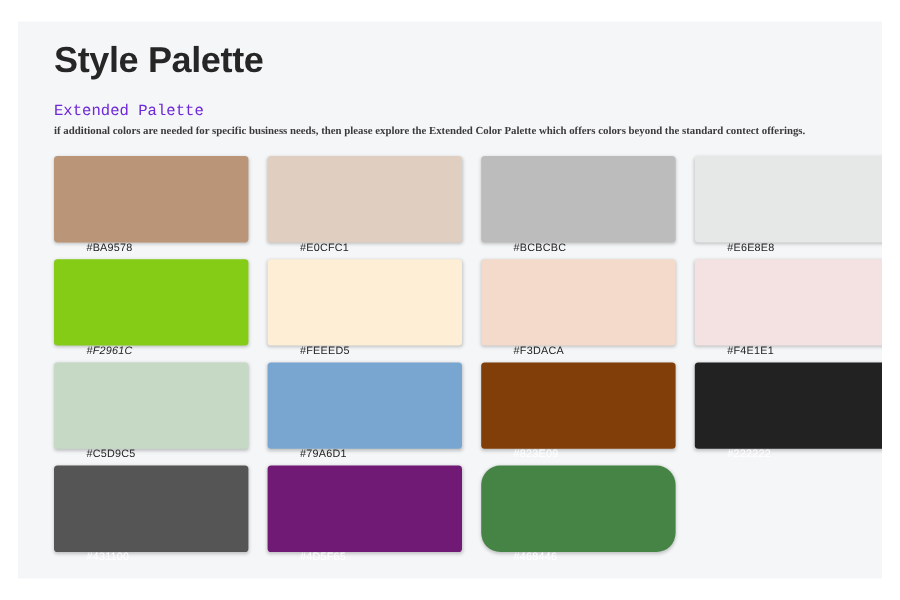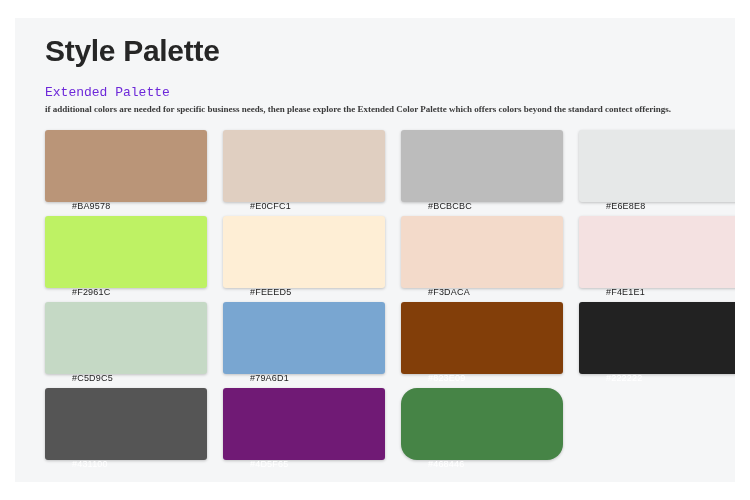--- a/index.html
+++ b/index.html
@@ -111,21 +111,21 @@
         </div>
         <div class="swatch" style="background: rgb(224, 207, 193); text-align: center;">
           <span class="swatch-label" style="color: rgb(34, 34, 34);">#E0CFC1</span>
         </div>
         <div class="swatch" style="background: rgb(188, 188, 188);">
           <span class="swatch-label" style="color: rgb(34, 34, 34);">#BCBCBC</span>
         </div>
         <div class="swatch" style="background: rgb(230, 232, 232);">
           <span class="swatch-label" style="color: rgb(34, 34, 34);">#E6E8E8</span>
         </div>
-        <div class="swatch" style="background: #bef264;">
+        <div class="swatch" style="background: #84cc16; font-style: italic;">
           <span class="swatch-label" style="color: rgb(34, 34, 34);">#F2961C</span>
         </div>
         <div class="swatch" style="background: rgb(254, 238, 213);">
           <span class="swatch-label" style="color: rgb(34, 34, 34);">#FEEED5</span>
         </div>
         <div class="swatch" style="background: rgb(243, 218, 202);">
           <span class="swatch-label" style="color: rgb(34, 34, 34);">#F3DACA</span>
         </div>
         <div class="swatch" style="background: rgb(244, 225, 225);">
           <span class="swatch-label" style="color: rgb(34, 34, 34);">#F4E1E1</span>

